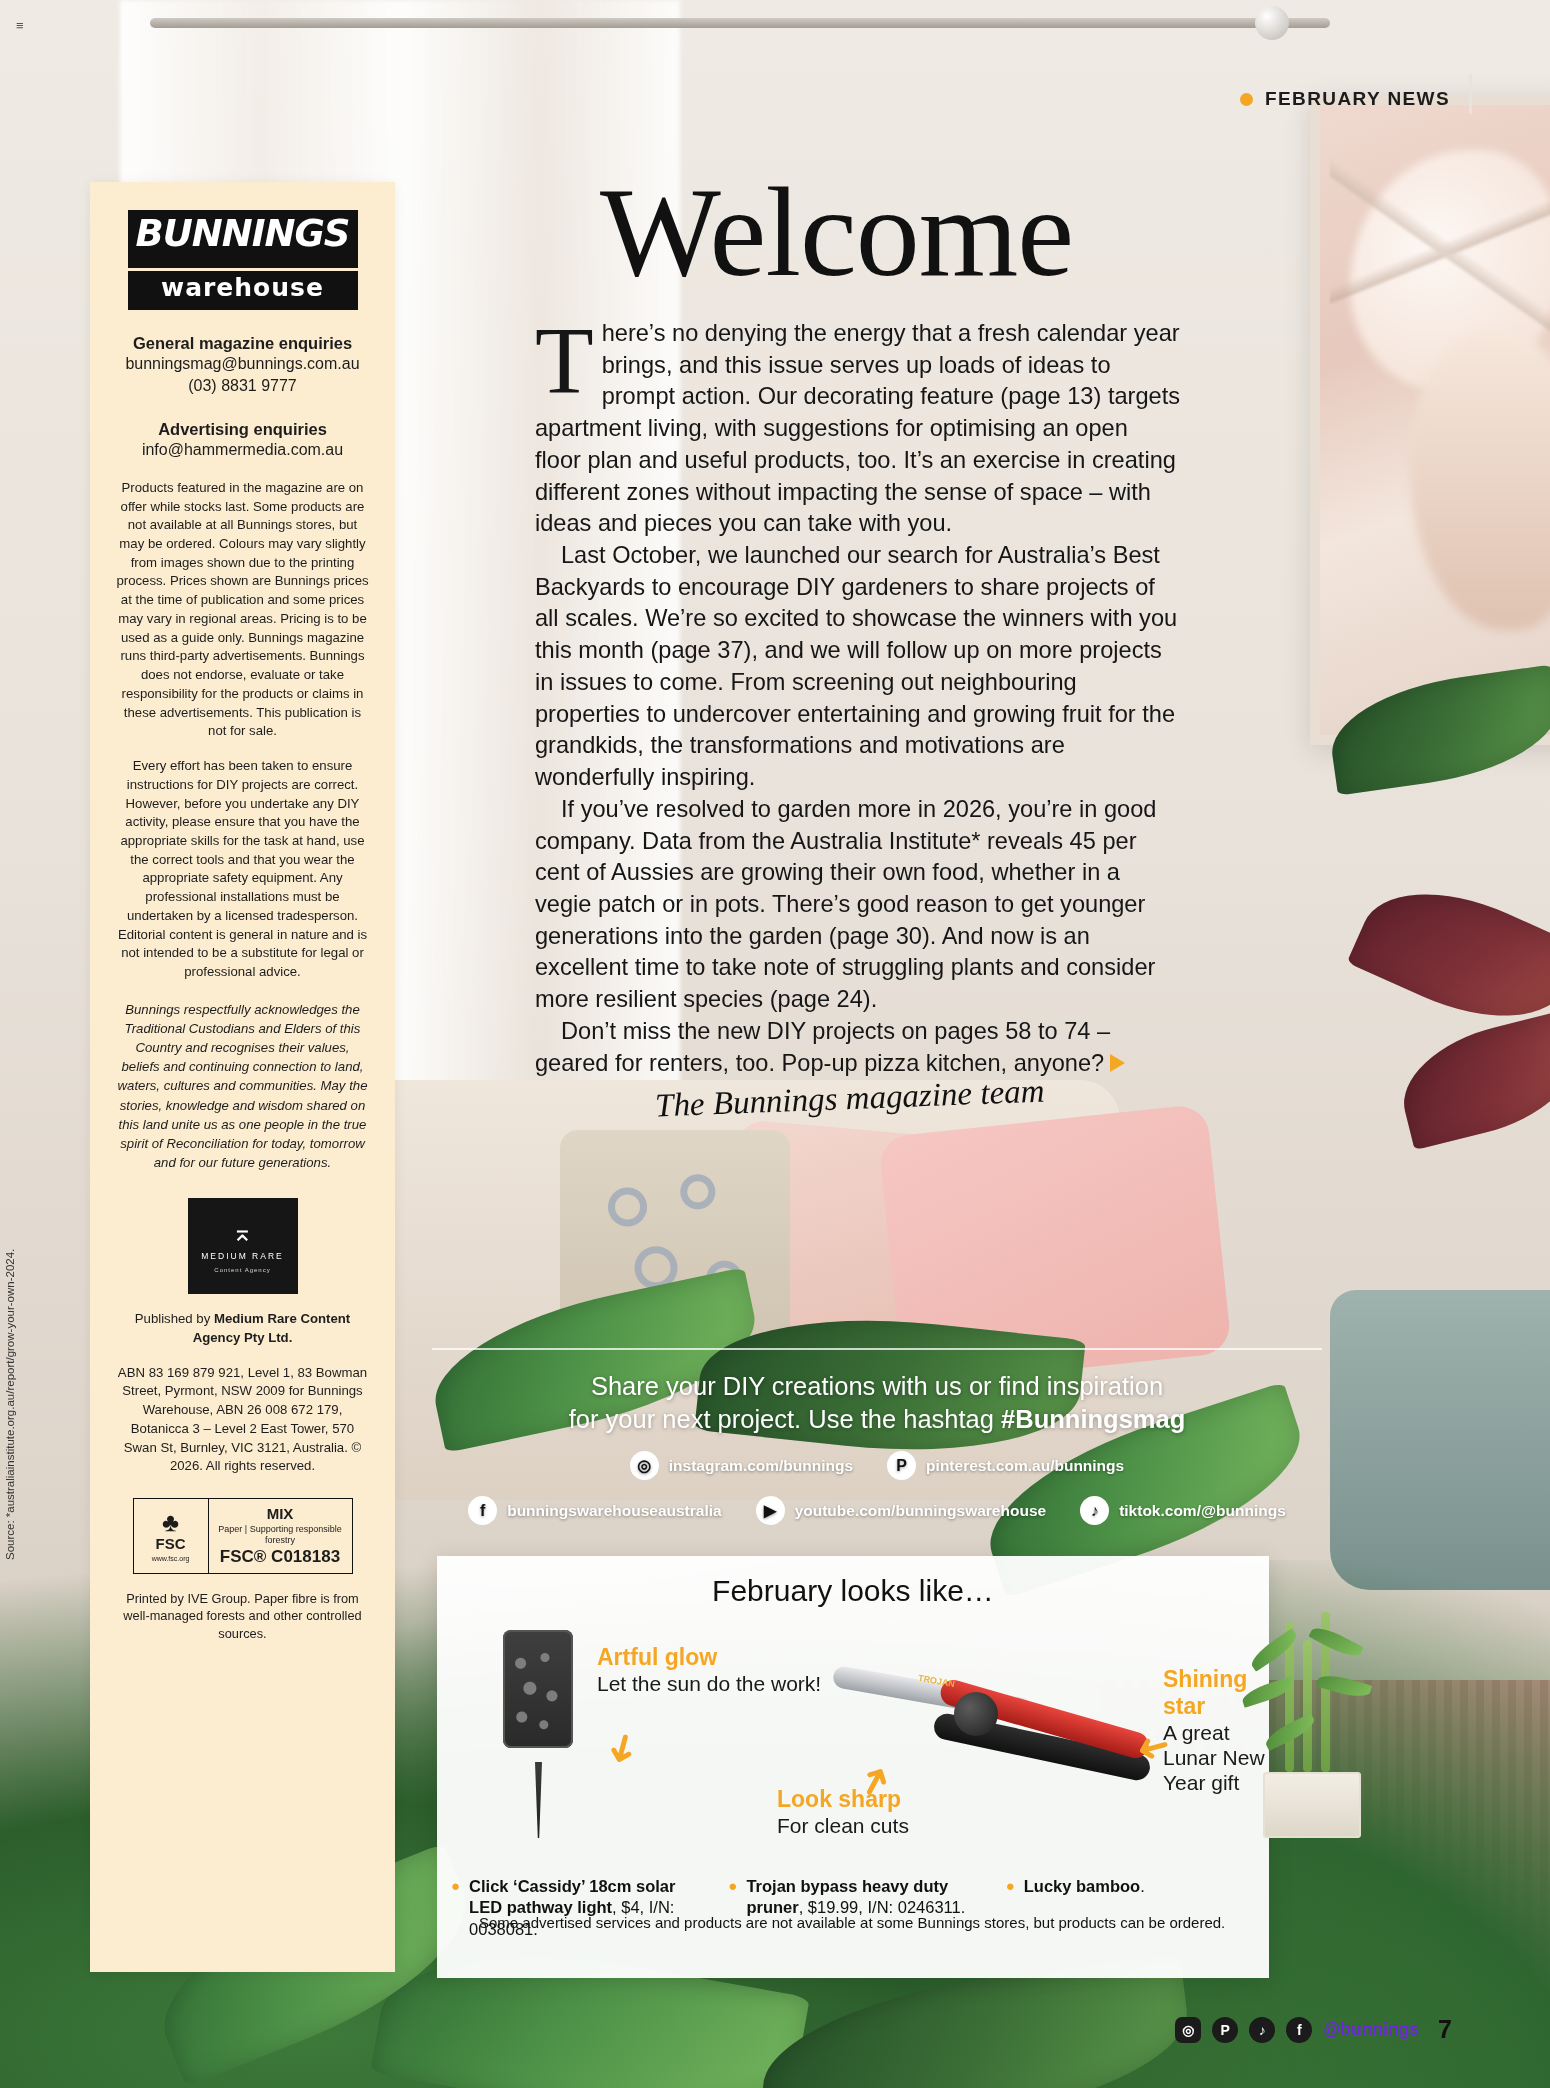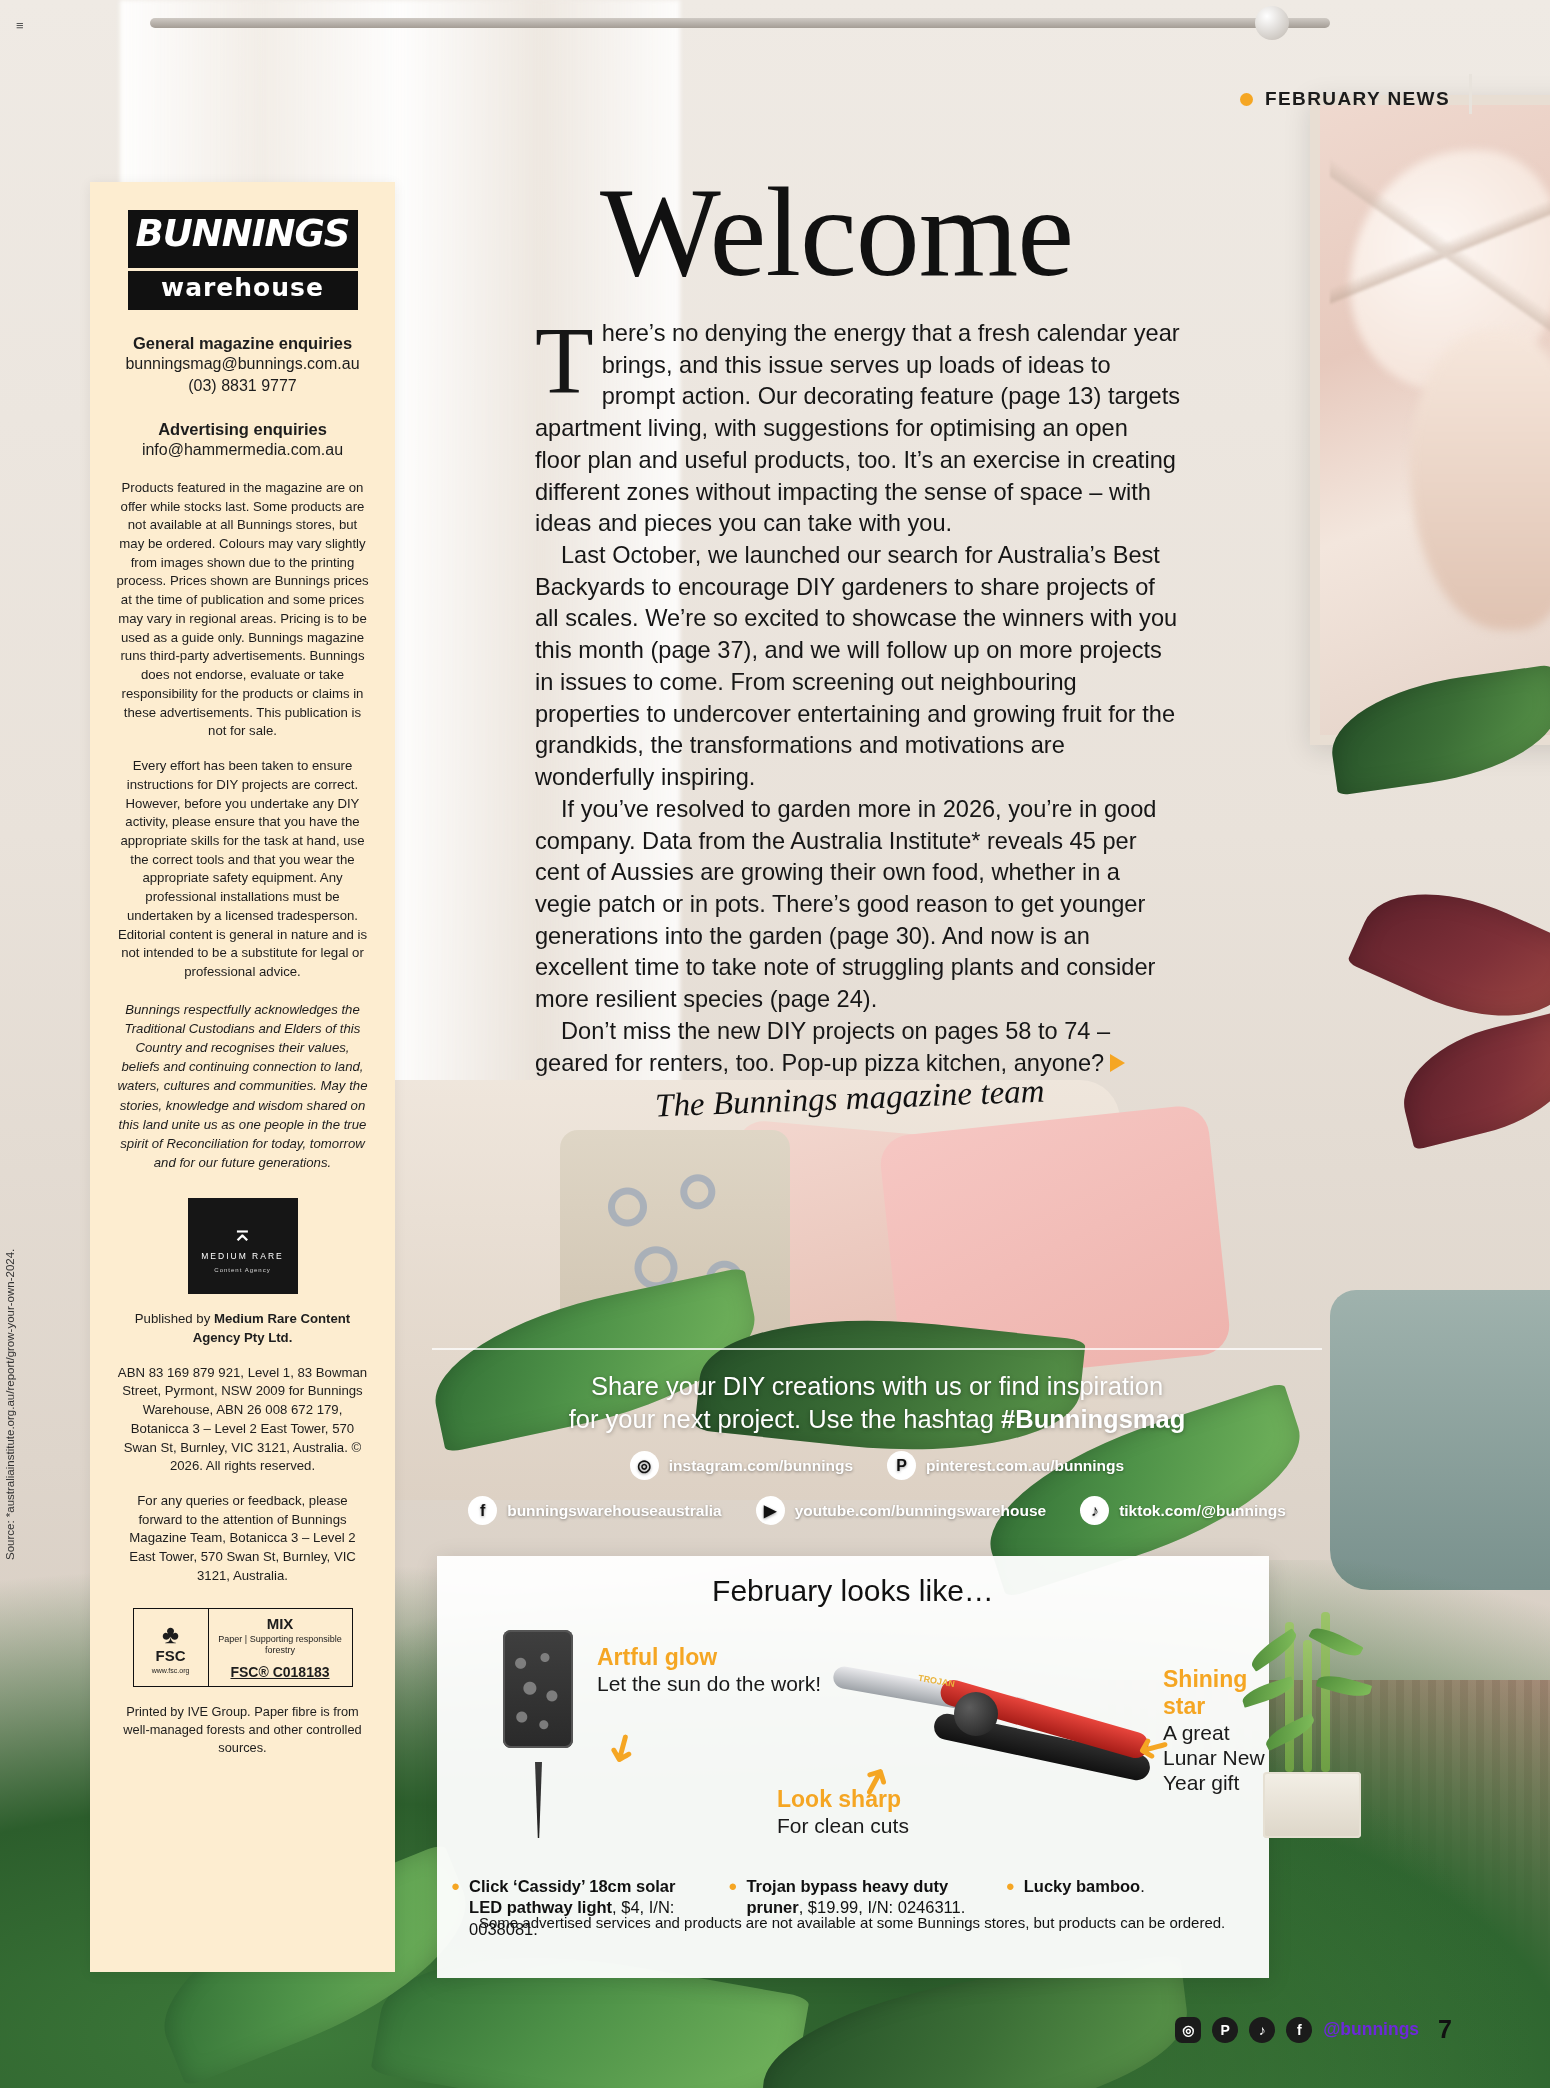--- a/index.html
+++ b/index.html
@@ -88,21 +88,21 @@
   .mr-logo .n2{font-size:6px;letter-spacing:1px;opacity:.8;}
   .pub{font-size:13.2px;line-height:1.42;margin-top:16px;}
   .fsc{margin:22px auto 0;width:218px;border:1.6px solid #111;display:flex;align-items:stretch;}
   .fsc .left{width:74px;border-right:1.6px solid #111;display:flex;flex-direction:column;
     align-items:center;justify-content:center;padding:6px 0;}
   .fsc .tree{font-size:26px;line-height:1;}
   .fsc .url{font-size:7px;margin-top:3px;}
   .fsc .right{flex:1;padding:6px 4px;text-align:center;}
   .fsc .mix{font-weight:bold;font-size:15px;}
   .fsc .sub{font-size:9px;line-height:1.25;margin-top:2px;}
-  .fsc .code{font-weight:bold;font-size:14px;margin-top:8px;text-decoration:underline;}
+  .fsc .code{font-weight:bold;font-size:17px;margin-top:0;}
   .printed{font-size:12.8px;line-height:1.4;margin-top:16px;padding-bottom:20px;}
 
   
   .source{position:absolute;left:4px;top:1560px;transform:rotate(-90deg);transform-origin:left top;
     font-size:11.5px;color:#333;white-space:nowrap;}
 
   
   .welcome-title{position:absolute;left:600px;top:168px;font-family:"Liberation Serif",serif;
     font-size:128px;line-height:1;color:#111;letter-spacing:-1px;}
   .article{position:absolute;left:535px;top:318px;width:645px;color:#161616;
@@ -250,21 +250,20 @@
     <div class="mr-logo">
       <div class="mark">⌅</div>
       <div class="n1">MEDIUM RARE</div>
       <div class="n2">Content Agency</div>
     </div>
 
     <div class="pub">
       <span>Published by </span><b>Medium Rare Content Agency Pty Ltd.</b>
     </div>
     <div class="pub">ABN 83 169 879 921, Level 1, 83 Bowman Street, Pyrmont, NSW 2009 for Bunnings Warehouse, ABN 26 008 672 179, Botanicca 3 – Level 2 East Tower, 570 Swan St, Burnley, VIC 3121, Australia. © 2026. All rights reserved.</div>
-    <div class="pub">For any queries or feedback, please forward to the attention of Bunnings Magazine Team, Botanicca 3 – Level 2 East Tower, 570 Swan St, Burnley, VIC 3121, Australia.</div>
 
     <div class="fsc">
       <div class="left">
         <div class="tree">♣</div>
         <div style="font-size:15px;font-weight:bold">FSC</div>
         <div class="url">www.fsc.org</div>
       </div>
       <div class="right">
         <div class="mix">MIX</div>
         <div class="sub">Paper | Supporting responsible forestry</div>

